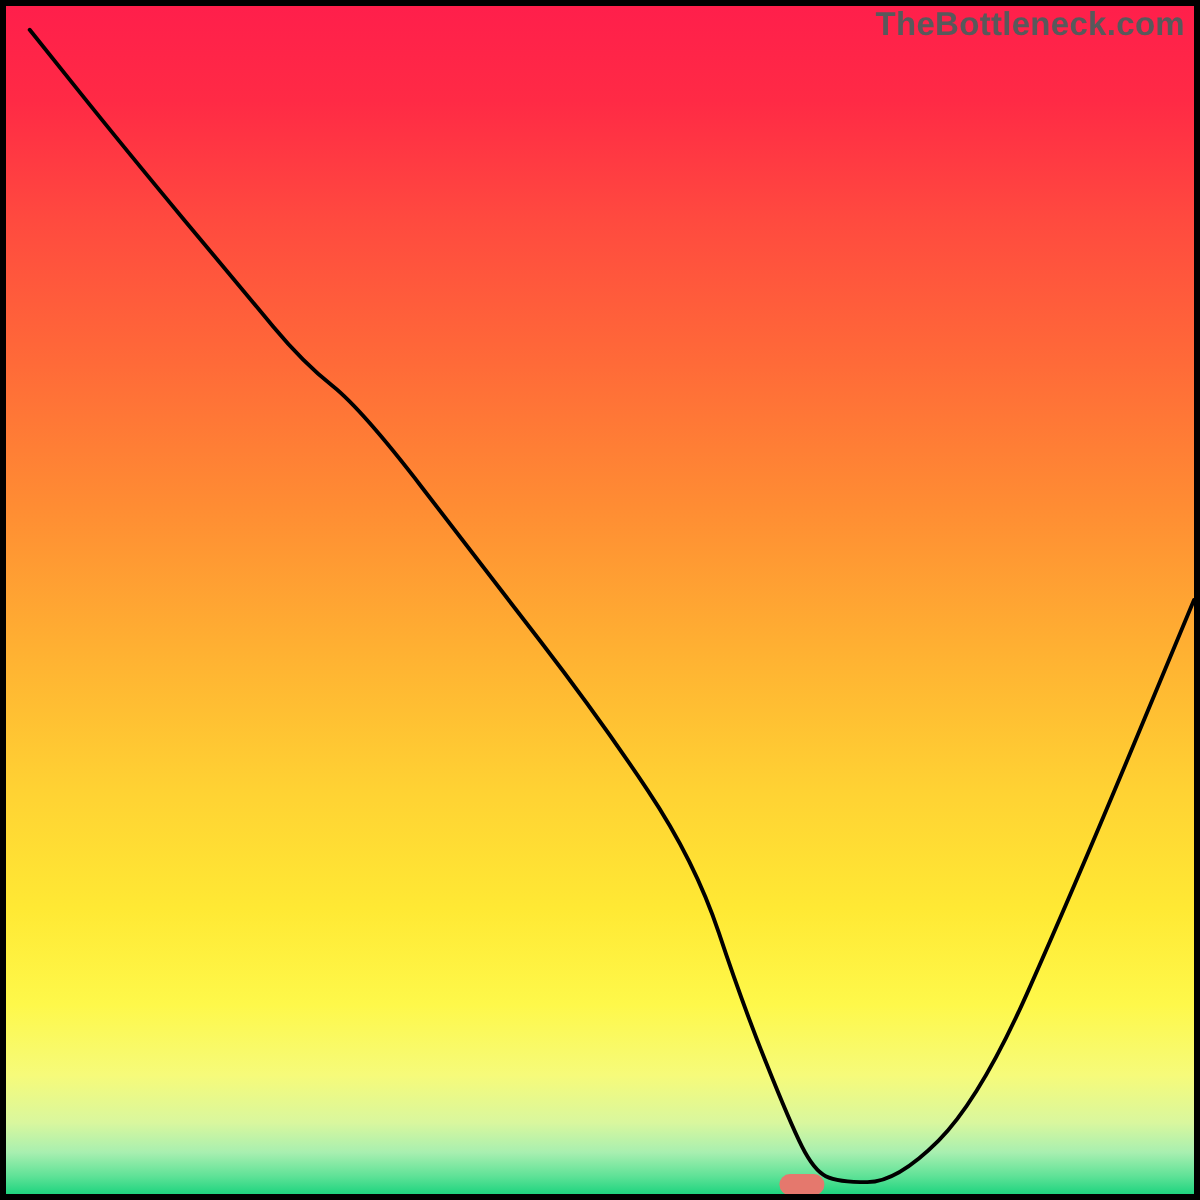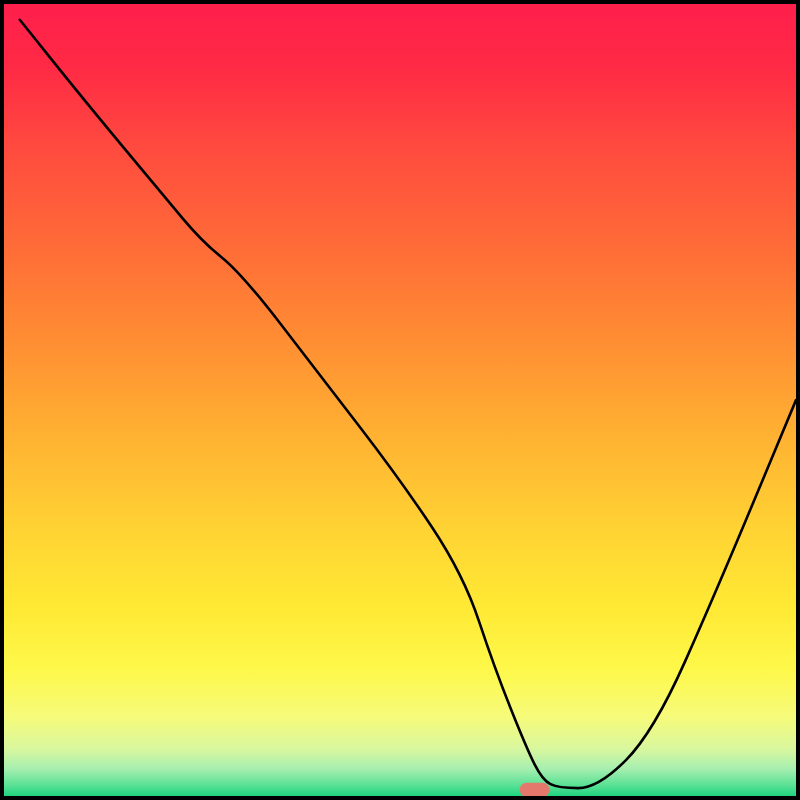--- a/index.html
+++ b/index.html
@@ -45,20 +45,21 @@
   }
   .marker {
     stroke: none;
   }
 </style>
 </head>
 <body>
 
 <div class="stage">
 
+  <div class="watermark">TheBottleneck.com</div>
 
   <svg class="plot" viewBox="0 0 792 792" preserveAspectRatio="none">
     <defs>
       <linearGradient id="bg-grad" x1="0" y1="0" x2="0" y2="1">
       <stop offset="0%" stop-color="#ff1f4b"></stop>
           <stop offset="8%" stop-color="#ff2a45"></stop>
           <stop offset="18%" stop-color="#ff4a3f"></stop>
           <stop offset="30%" stop-color="#ff6a38"></stop>
           <stop offset="42%" stop-color="#ff8c33"></stop>
           <stop offset="54%" stop-color="#ffb032"></stop>

